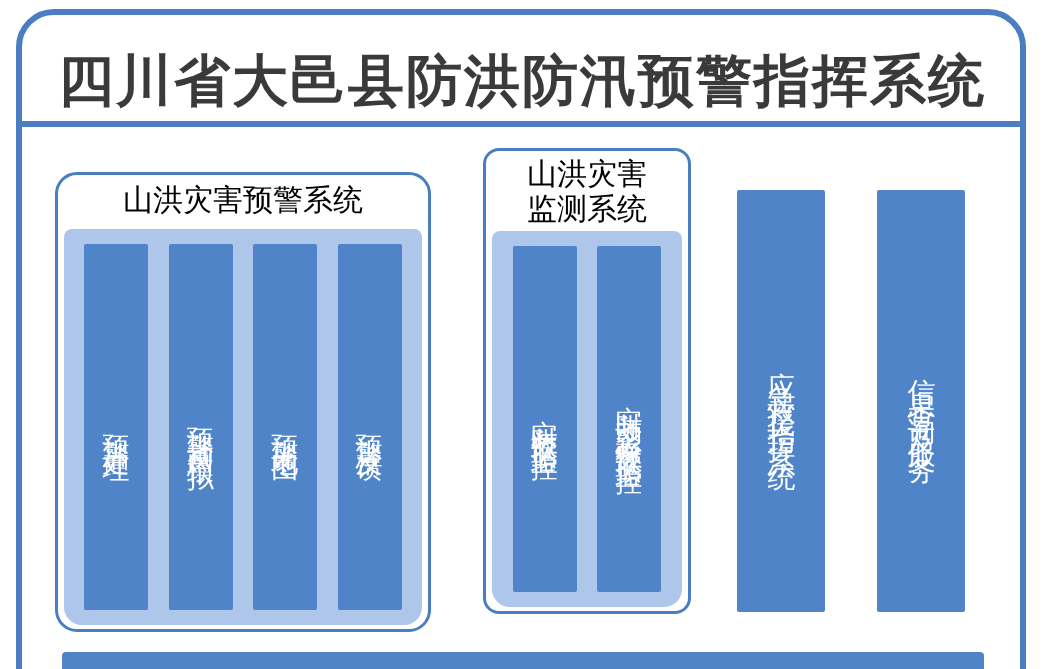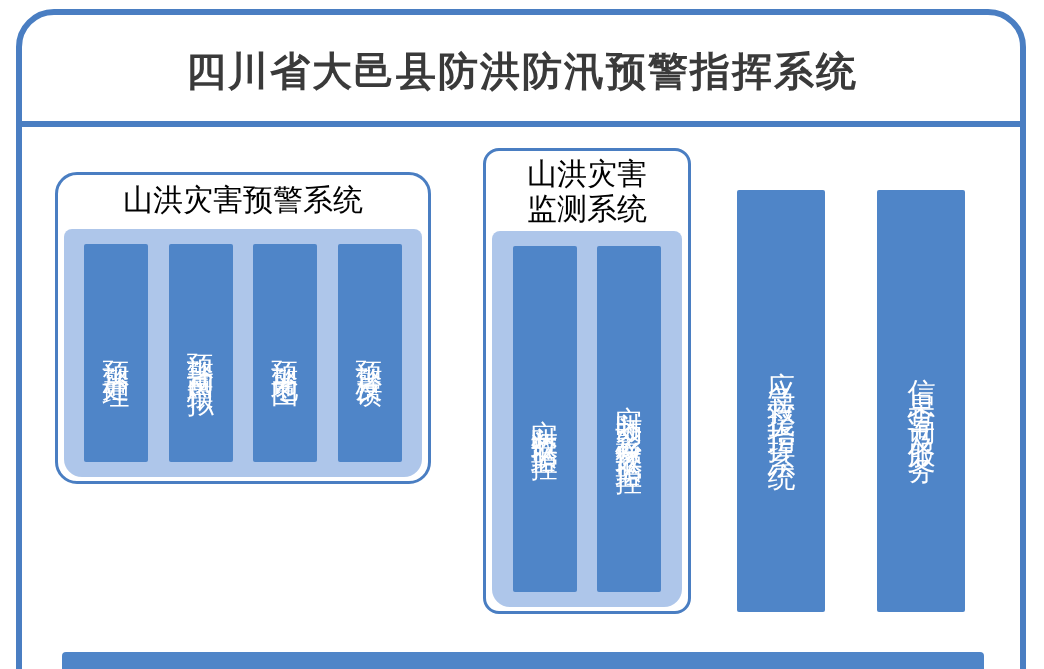--- a/index.html
+++ b/index.html
@@ -23,40 +23,40 @@
     width:1010px;height:700px;
     border:6px solid var(--border);
     border-radius:38px;
     box-sizing:border-box;
     background:transparent;
   }
   .page-title{
     position:absolute;
     left:0;right:0;top:44px;
     text-align:center;
-    font-size:40px;
+    font-size:56px;
     font-weight:700;
     color:var(--title-text);
     letter-spacing:2px;
   }
   .divider{
     position:absolute;
     left:19px;top:121px;
     width:1006px;height:6px;
     background:var(--border);
   }
   
   .group-box{
     position:absolute;
     border:3px solid var(--border);
     border-radius:22px;
     background:#ffffff;
     box-sizing:border-box;
   }
-  .group1{left:55px;top:172px;width:376px;height:312px;}
+  .group1{left:55px;top:172px;width:376px;height:460px;}
   .group2{left:483px;top:148px;width:208px;height:466px;border-radius:16px;}
   .group-label{
     display:block;
     margin:8px auto 0 auto;
     text-align:center;
     font-size:30px;
     color:#000000;
     line-height:1.15;
   }
   .group2 .group-label{width:132px;margin-top:6px;}

